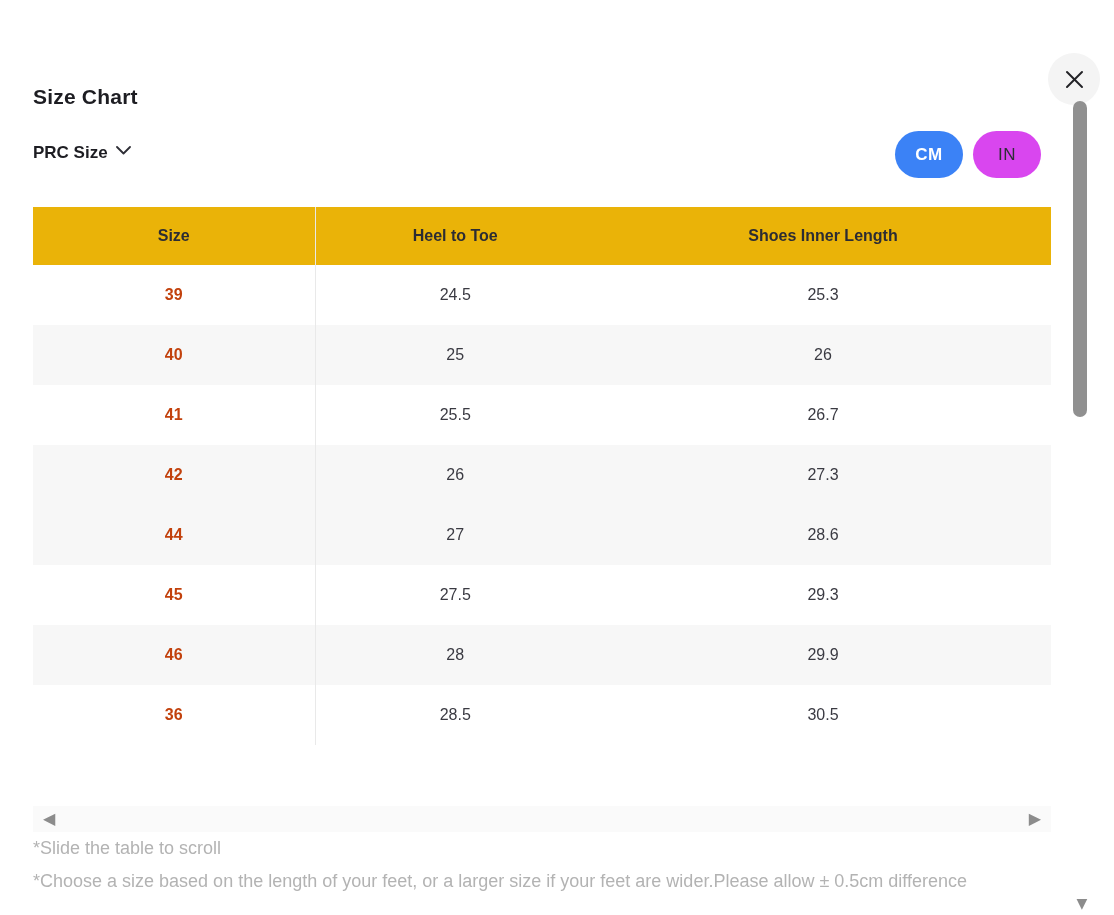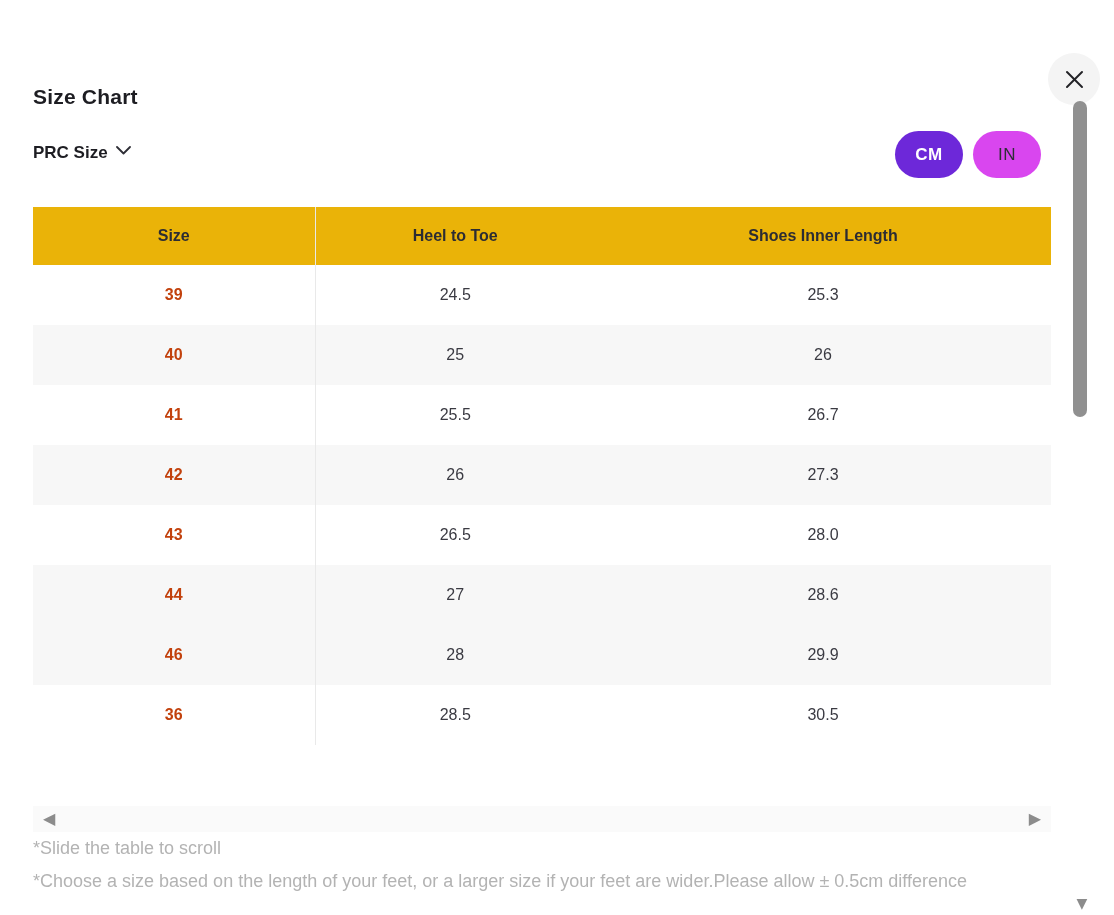--- a/index.html
+++ b/index.html
@@ -20,21 +20,21 @@
   .size-standard-label { font-size: 17px; font-weight: 700; color: #1d1d22; }
   .chevron-down { width: 15px; height: 10px; margin-top: 2px; }
 
   .unit-toggle { position: absolute; left: 895px; top: 87px; display: flex; gap: 10px; }
   .unit-pill {
     min-width: 68px; height: 47px; border: none; border-radius: 24px;
     font-family: "Liberation Sans", sans-serif; font-size: 17px;
     display: flex; align-items: center; justify-content: center;
     cursor: pointer; padding: 0 20px; letter-spacing: .5px;
   }
-  .unit-pill.active { background: #6d28d9; color: #ffffff; font-weight: 700; }
+  .unit-pill.active { background: #3b82f6; color: #ffffff; font-weight: 700; }
   .unit-pill.inactive { background: #d946ef; color: #2e2e36; font-weight: 400; }
 
   .close-button {
     position: absolute; left: 1048px; top: 9px; width: 52px; height: 52px;
     border-radius: 50%; background: #f4f4f4; border: none; cursor: pointer;
     display: flex; align-items: center; justify-content: center;
   }
 
   .size-table {
     position: absolute; left: 33px; top: 163px; width: 1018px;
@@ -140,29 +140,29 @@
         <tr>
           <td class="first-col">41</td>
           <td>25.5</td>
           <td>26.7</td>
         </tr>
         <tr class="alt">
           <td class="first-col">42</td>
           <td>26</td>
           <td>27.3</td>
         </tr>
-        <tr>
-          <td class="first-col">43</td>
-          <td>26.5</td>
-          <td>28.0</td>
-        </tr>
         <tr class="alt">
           <td class="first-col">44</td>
           <td>27</td>
           <td>28.6</td>
+        </tr>
+        <tr>
+          <td class="first-col">45</td>
+          <td>27.5</td>
+          <td>29.3</td>
         </tr>
         <tr class="alt">
           <td class="first-col">46</td>
           <td>28</td>
           <td>29.9</td>
         </tr>
         <tr>
           <td class="first-col">36</td>
           <td>28.5</td>
           <td>30.5</td>

